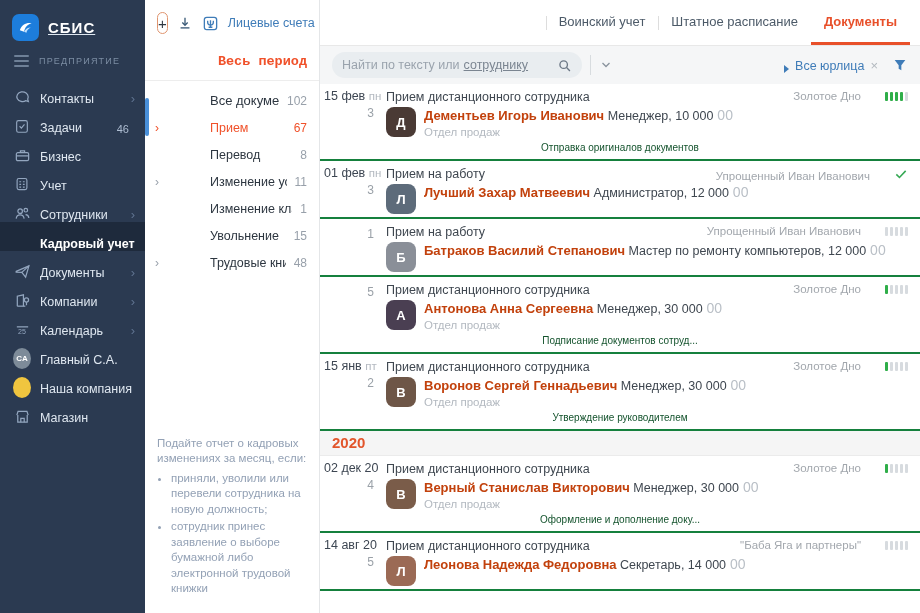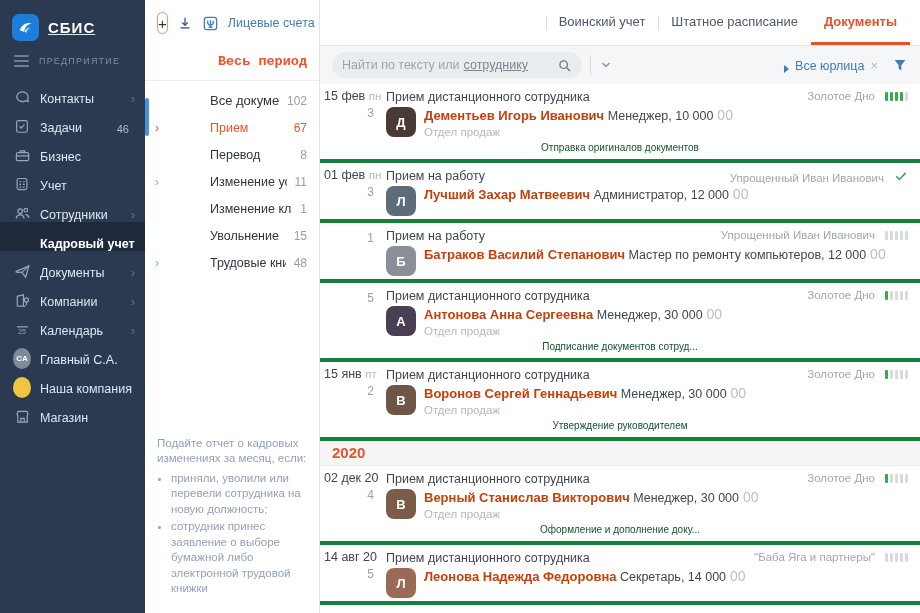--- a/index.html
+++ b/index.html
@@ -80,39 +80,39 @@
   .yurrow { margin-left:auto; display:flex; align-items:flex-end; gap:6px; }
   .tri-right { width:0; height:0; border-left:5px solid #3f7cb8; border-top:4px solid transparent;
     border-bottom:4px solid transparent; }
   .yur-label { font-size:12.5px; color:#3f7cb8; cursor:pointer; }
   .yur-x { color:#b2b8be; font-size:13px; cursor:pointer; }
   .funnel { margin-left:8px; display:flex; cursor:pointer; }
 
   .doclist { flex:1; overflow:hidden; background:#fff; }
   .yearband { background:#f5f5f5; border-bottom:1px solid #ebebeb; padding:3px 12px 4px;
     font-size:15px; font-weight:bold; color:#e2552b; }
-  .docitem { border-bottom:4px solid #15803d; }
+  .docitem { border-bottom:2px solid #15803d; }
   .docrow { position:relative; padding:5px 10px 3px 4px; display:flex; }
   .datecol { width:62px; flex-shrink:0; text-align:right; padding-right:12px; }
   .dateline { font-size:12.5px; color:#3d4652; white-space:nowrap; }
   .dow { color:#b3b9c0; font-size:11.5px; }
   .yr2 { color:#3d4652; font-size:12.5px; }
   .dcount { font-size:12px; color:#9aa1a8; margin-top:3px; }
   .doccol { flex:1; min-width:0; }
   .dtype { font-size:12.5px; color:#3f4750; line-height:16px; }
   .personline { display:flex; gap:8px; margin-top:2px; }
   .ava { width:30px; height:30px; border-radius:8px; flex-shrink:0; display:flex;
     align-items:center; justify-content:center; color:#fff; font-weight:bold;
     font-size:13px; cursor:pointer; }
   .nameline { font-size:13px; line-height:15px; margin-top:1px; white-space:nowrap; }
   .pname { color:#c2410c; font-weight:bold; cursor:pointer; }
   .ppos { color:#3f4750; font-size:12.5px; }
   .pcents { color:#b9bfc6; font-size:14px; }
   .pdept { font-size:11.5px; color:#b3b9c0; margin-top:2px; }
-  .dmeta { position:absolute; right:12px; top:6px; display:flex; align-items:center; gap:10px; }
+  .dmeta { position:absolute; right:12px; top:6px; display:flex; align-items:center; gap:24px; }
   .org { font-size:11.5px; color:#a2a7ad; white-space:nowrap; }
   .bars { display:flex; gap:2px; align-items:flex-end; }
   .bars i { display:block; width:3px; height:9px; border-radius:1px; background:#d7dbdf; }
   .bars i.on { background:#2fae49; }
   .linkline { text-align:center; padding:1px 12px 6px; font-size:10px; color:#14532d; }
   .linkline span { cursor:pointer; }
 </style>
 </head>
 <body>
 

